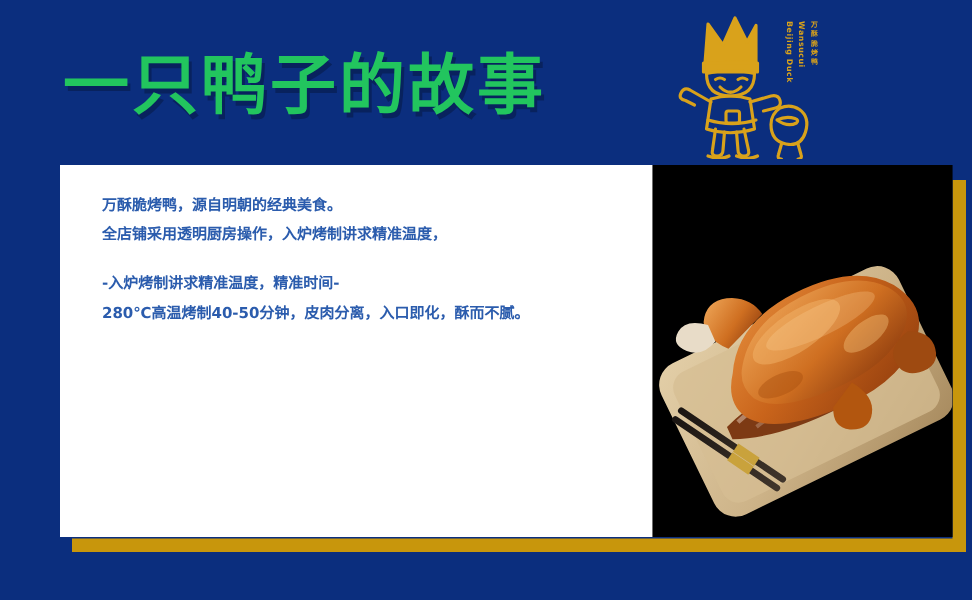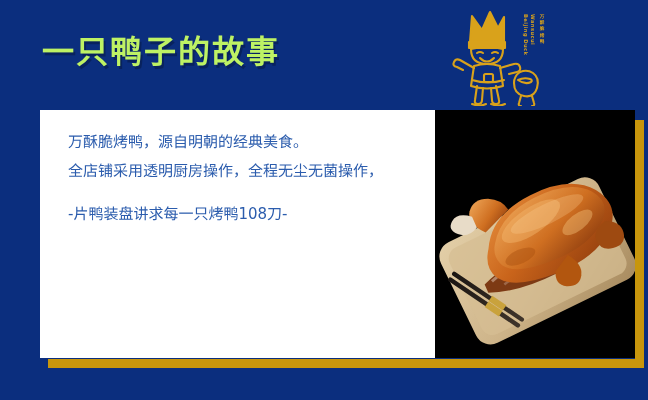--- a/index.html
+++ b/index.html
@@ -8,21 +8,21 @@
     width:648px;height:400px;overflow:hidden;
     background:#0b2e7e;
     font-family:"DejaVu Sans","Liberation Sans",sans-serif;
     position:relative;
   }
   #stage{position:relative;width:648px;height:400px;overflow:hidden;background:#0b2e7e;}
 
   
   .page-title{
     position:absolute;left:42px;top:36px;
-    font-size:32px;font-weight:700;color:#bef264;
+    font-size:44px;font-weight:700;color:#22c55e;
     letter-spacing:2px;line-height:1;
     text-shadow:2px 3px 0 rgba(0,0,0,.25);
     white-space:nowrap;
     font-family:"DejaVu Sans","Liberation Sans",sans-serif;
   }
 
   
   .brand{position:absolute;left:446px;top:8px;width:100px;height:98px;}
   .brand svg{display:block;width:100%;height:100%;}
   .brand-vtext{
@@ -47,23 +47,23 @@
   
   .card{
     position:absolute;left:40px;top:110px;
     width:399px;height:248px;
     background:#ffffff;
     box-sizing:border-box;
   }
   .card-body{
     position:absolute;left:28px;top:18px;right:10px;
     color:#2b5cad;
-    font-size:15px;
+    font-size:10px;
     line-height:1.92;
-    font-weight:400;
+    font-weight:700;
     white-space:nowrap;
   }
   .para-gap{height:14px;}
   .line{display:block;}
   .line.lead{}
   .line.sub{}
 
   
   .photo{
     position:absolute;left:435px;top:110px;
@@ -120,27 +120,28 @@
       <span>Beijing Duck</span>
     </div>
   </div>
 
   <div class="gold-frame"></div>
 
   <div class="card">
     <div class="card-body">
 
       <span class="line lead">万酥脆烤鸭，源自明朝的经典美食。</span>
-      <span class="line lead">全店铺采用透明厨房操作，全程无尘无菌操作，</span>
+      <span class="line lead">全店铺采用透明厨房操作，入炉烤制讲求精准温度，</span>
 
       <div class="para-gap"></div>
 
 
-
-      <span class="line sub">-片鸭装盘讲求每一只烤鸭108刀-</span>
+      <span class="line sub">-入炉烤制讲求精准温度，精准时间-</span>
+      <span class="line">280℃高温烤制40-50分钟，皮肉分离，入口即化，酥而不腻。</span>
+
 
     </div>
   </div>
 
   <div class="photo">
     <svg viewBox="0 0 200 248" xmlns="http://www.w3.org/2000/svg">
       <defs>
         <linearGradient id="skin" x1="0" y1="0" x2="1" y2="1">
           <stop offset="0%" stop-color="#e7913f"></stop>
           <stop offset="45%" stop-color="#c9641b"></stop>

